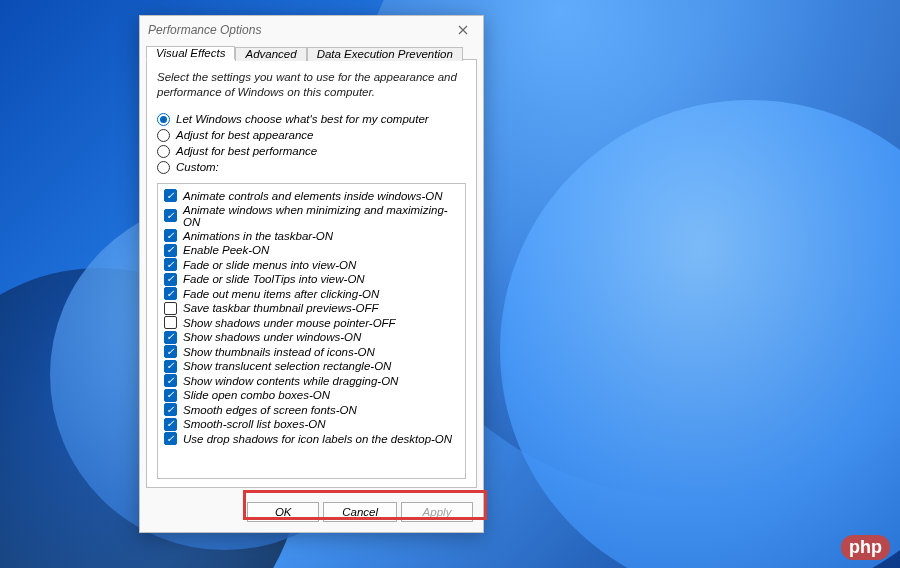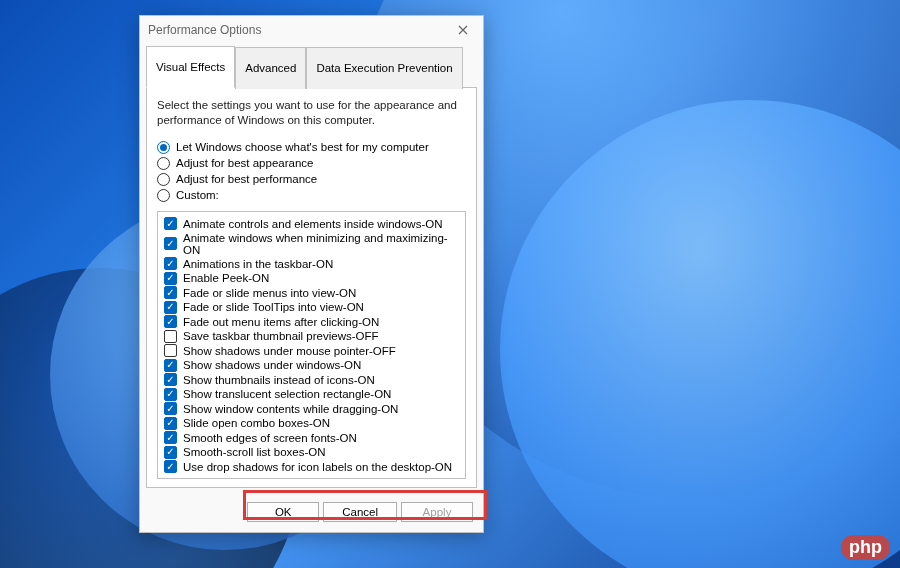--- a/index.html
+++ b/index.html
@@ -22,21 +22,21 @@
     .s3 { width: 400px; height: 400px; bottom: -100px; left: -100px; background: radial-gradient(ellipse at 50% 30%, #0d3a8a 0%, #000000 100%); opacity: 0.6; }
     .s4 { width: 350px; height: 350px; top: 200px; left: 50px; background: radial-gradient(ellipse at 40% 30%, #6bb5ff 0%, #3a7fd9 60%, #1a5cbf 100%); }
 
     .dialog {
       position: absolute;
       left: 139px; top: 15px;
       width: 345px; height: 518px;
       background: #f9f9f9;
       border: 1px solid #c0c0c0;
       box-shadow: 0 4px 20px rgba(0,0,0,0.3);
-      display: flex; flex-direction: column;
+      display: flex; flex-direction: column; font-style: italic;
     }
     .titlebar {
       height: 28px;
       display: flex; align-items: center;
       padding: 0 8px;
       color: #666;
       font-size: 12px;
     }
     .titlebar .title { flex: 1; }
     .close-btn {
@@ -46,21 +46,21 @@
     }
     .tabs {
       display: flex;
       padding: 0 6px;
       margin-top: 2px;
     }
     .tab {
       background: #f9f9f9;
       border: 1px solid #c0c0c0;
       border-bottom: none;
-      padding: 14px 9px;
+      padding: 0 9px;
       font-size: 11.5px;
       cursor: pointer;
       position: relative;
     }
     .tab.active {
       background: #fff;
       border-bottom: 1px solid #fff;
       z-index: 2;
     }
     .tab:not(.active) {

